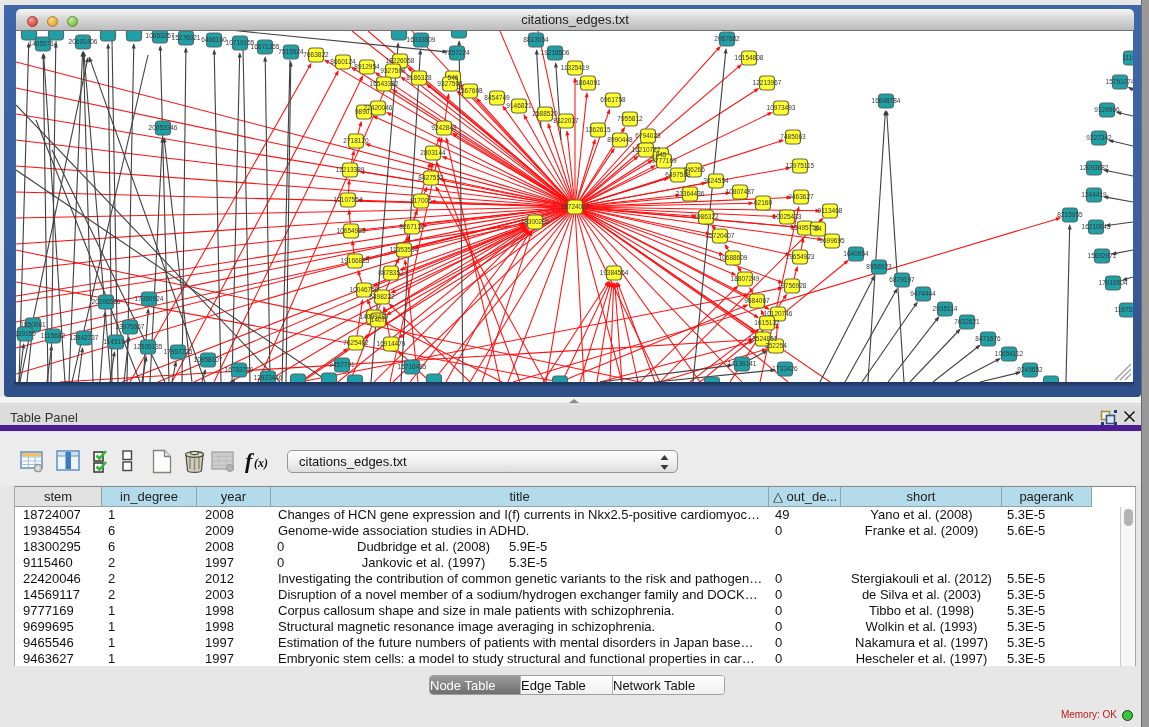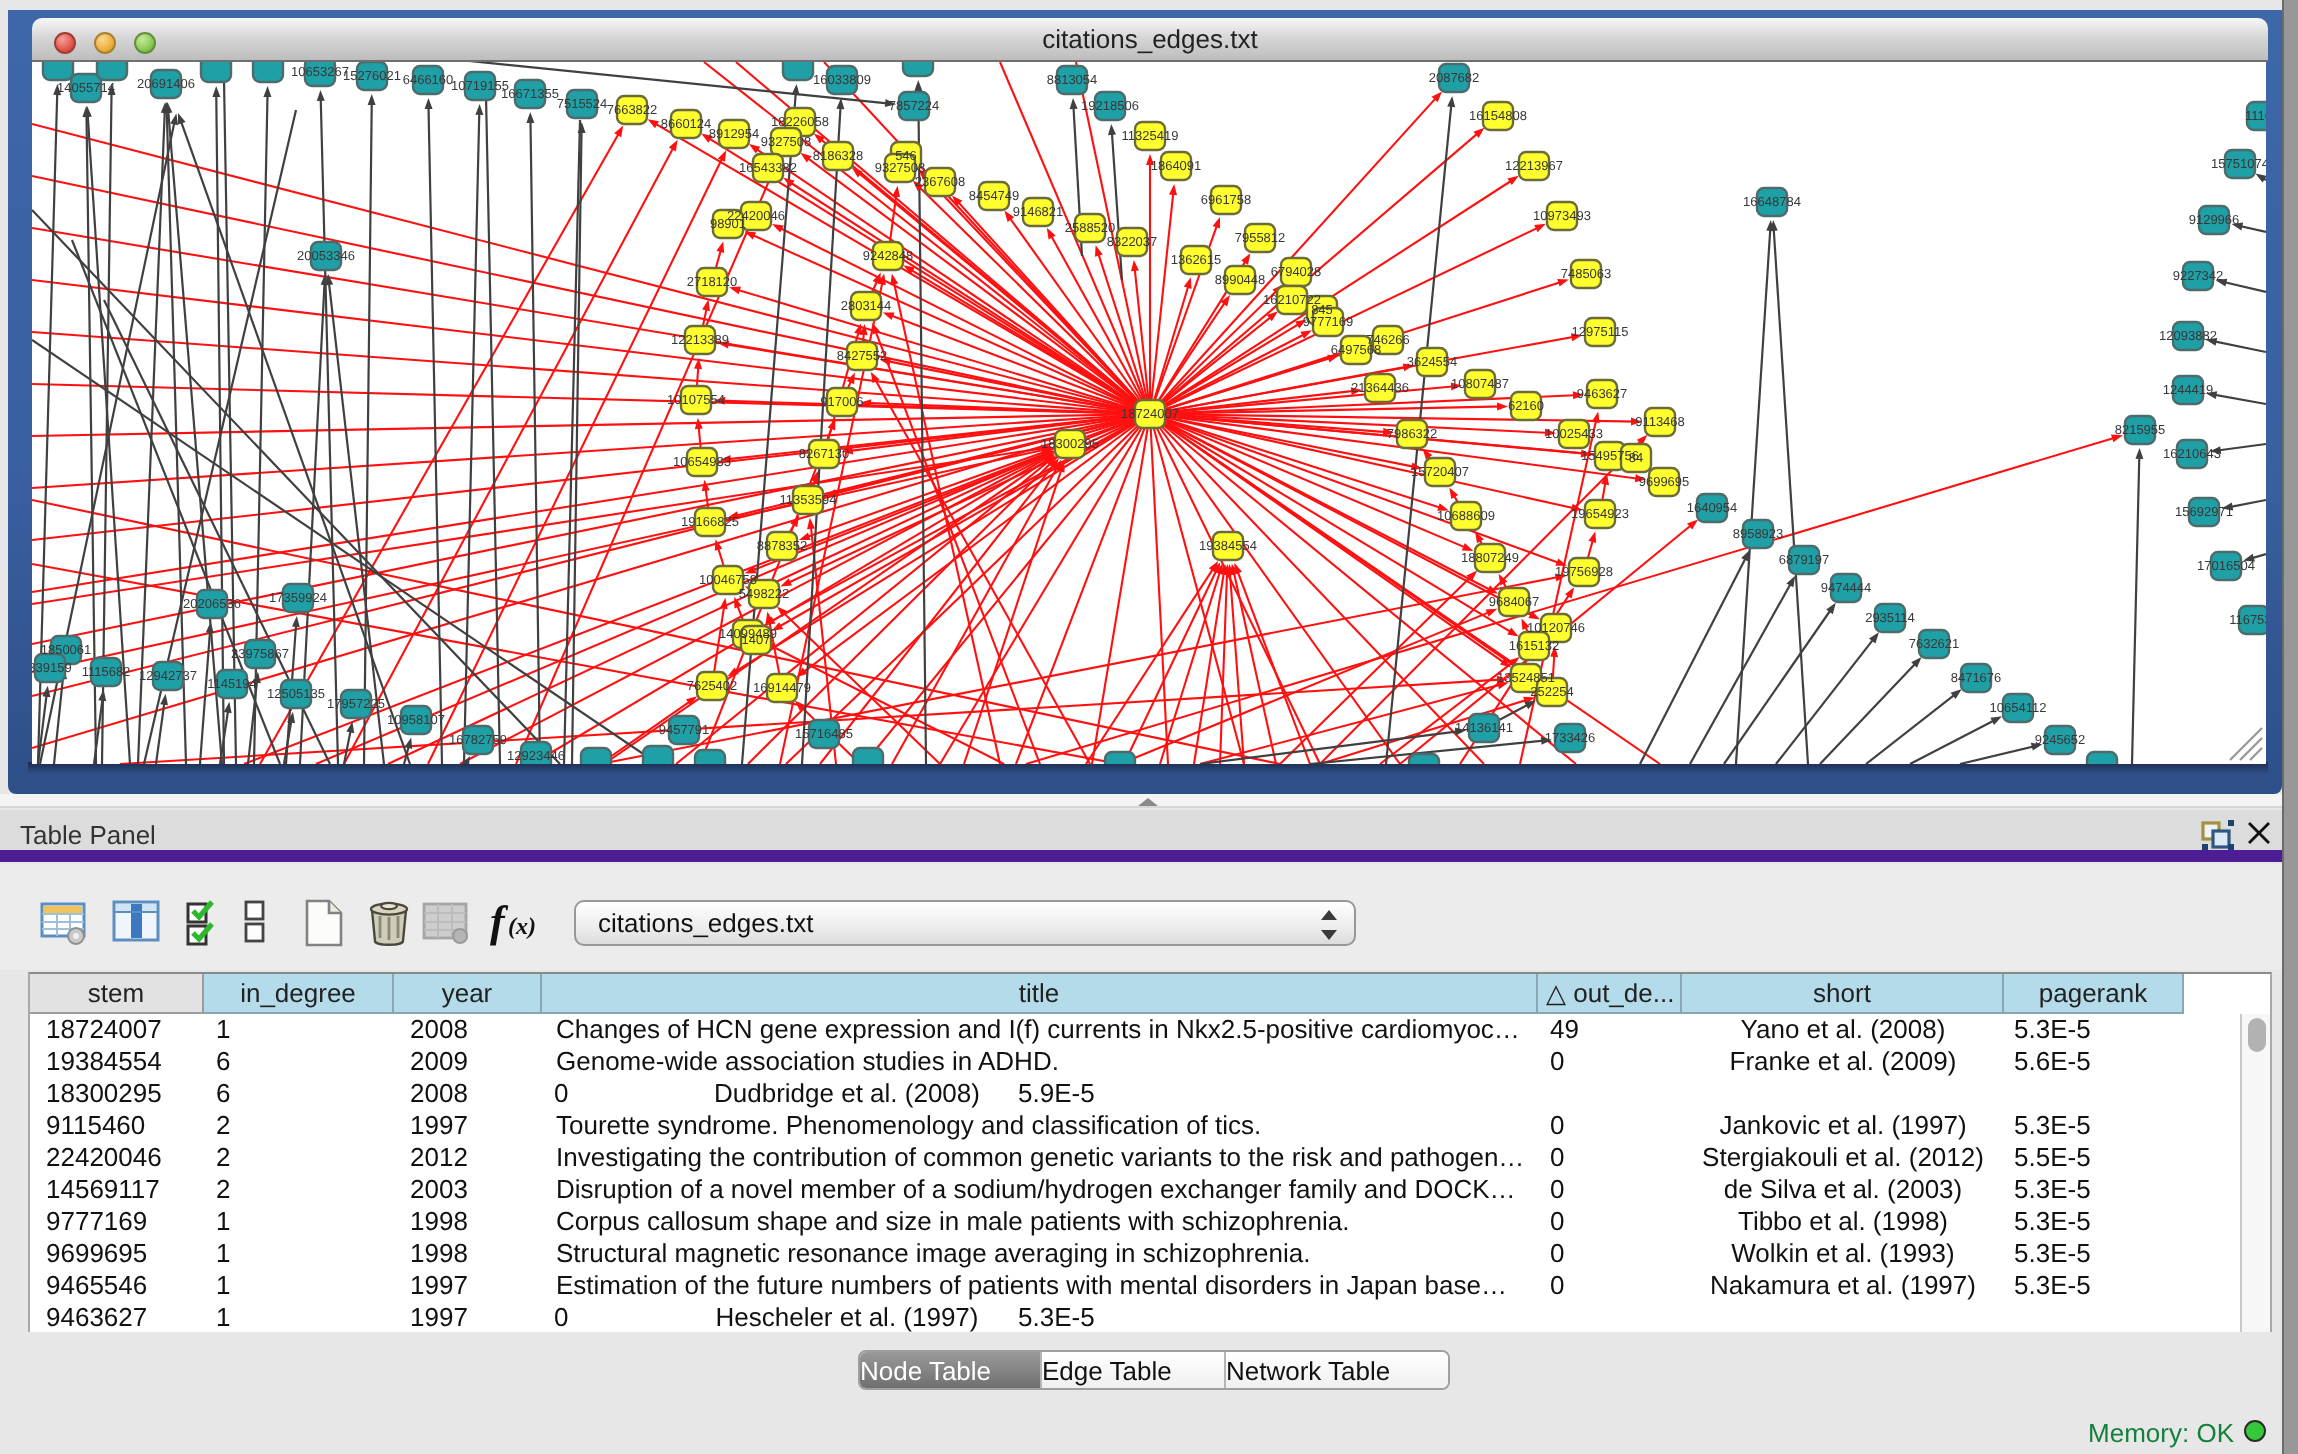--- a/index.html
+++ b/index.html
@@ -43,21 +43,21 @@
 .dc.t{width:498px;padding-left:7px}
 .dc.o{width:72px;padding-left:6px}
 .dc.s{width:161px}
 .dc.p{width:90px;padding-left:5px}
 #vscroll{position:absolute;left:1120px;top:507px;width:15px;height:159px;background:#f7f7f7;border-left:1px solid #c9c9c9}
 #vthumb{position:absolute;left:3px;top:2px;width:9px;height:17px;background:#b2b2b2;border-radius:5px}
 #tabs{position:absolute;left:429px;top:675px;height:20px;display:flex;border:1px solid #9f9f9f;border-radius:4px;overflow:hidden;background:#fff}
 .tab{font-size:13px;line-height:19px;text-align:left;color:#111;background:linear-gradient(#ffffff,#f0f0f0)}
 .tab.sel{background:linear-gradient(#9a9a9a,#6f6f6f);color:#fff}
 .tab+.tab{border-left:1px solid #b5b5b5}
-#memtxt{position:absolute;left:1000px;top:709px;width:117px;text-align:right;font-size:13px;color:#15803d}
+#memtxt{position:absolute;left:1000px;top:709px;width:117px;text-align:right;font-size:10px;color:#b91c1c}
 #memdot{position:absolute;left:1122px;top:710px;width:11px;height:11px;border-radius:50%;background:#35c83a;border:1.5px solid #2b2b2b}
 #osstrip{position:absolute;left:1141px;top:0;width:8px;height:727px;background:#989898;border-left:1px solid #6b6b6b}
 </style></head>
 <body>
 <div id="frame">
     <div class="shadow"></div>
   </div>
 <div id="titlebar">
     <div id="title">citations_edges.txt</div>
   </div>
@@ -890,21 +890,20 @@
       <div class="dc i">6</div>
       <div class="dc y">2008</div>
       <div class="dc o">0</div>
       <div class="dc ctr s">Dudbridge et al. (2008)</div>
       <div class="dc p">5.9E-5</div>
     </div>
 <div class="drow">
       <div class="dc n">9115460</div>
       <div class="dc i">2</div>
       <div class="dc y">1997</div>
-      <div class="dc t">Tourette syndrome. Phenomenology and classification of tics.</div>
       <div class="dc o">0</div>
       <div class="dc ctr s">Jankovic et al. (1997)</div>
       <div class="dc p">5.3E-5</div>
     </div>
 <div class="drow">
       <div class="dc n">22420046</div>
       <div class="dc i">2</div>
       <div class="dc y">2012</div>
       <div class="dc t">Investigating the contribution of common genetic variants to the risk and pathogen…</div>
       <div class="dc o">0</div>
@@ -944,20 +943,21 @@
       <div class="dc y">1997</div>
       <div class="dc t">Estimation of the future numbers of patients with mental disorders in Japan base…</div>
       <div class="dc o">0</div>
       <div class="dc ctr s">Nakamura et al. (1997)</div>
       <div class="dc p">5.3E-5</div>
     </div>
 <div class="drow">
       <div class="dc n">9463627</div>
       <div class="dc i">1</div>
       <div class="dc y">1997</div>
+      <div class="dc t">Embryonic stem cells: a model to study structural and functional properties in car…</div>
       <div class="dc o">0</div>
       <div class="dc ctr s">Hescheler et al. (1997)</div>
       <div class="dc p">5.3E-5</div>
     </div>
 </div>
 <div id="vscroll">
     <div id="vthumb"></div>
   </div>
 <div id="tabs">
  <div class="tab sel" style="width:90px">Node Table</div>

